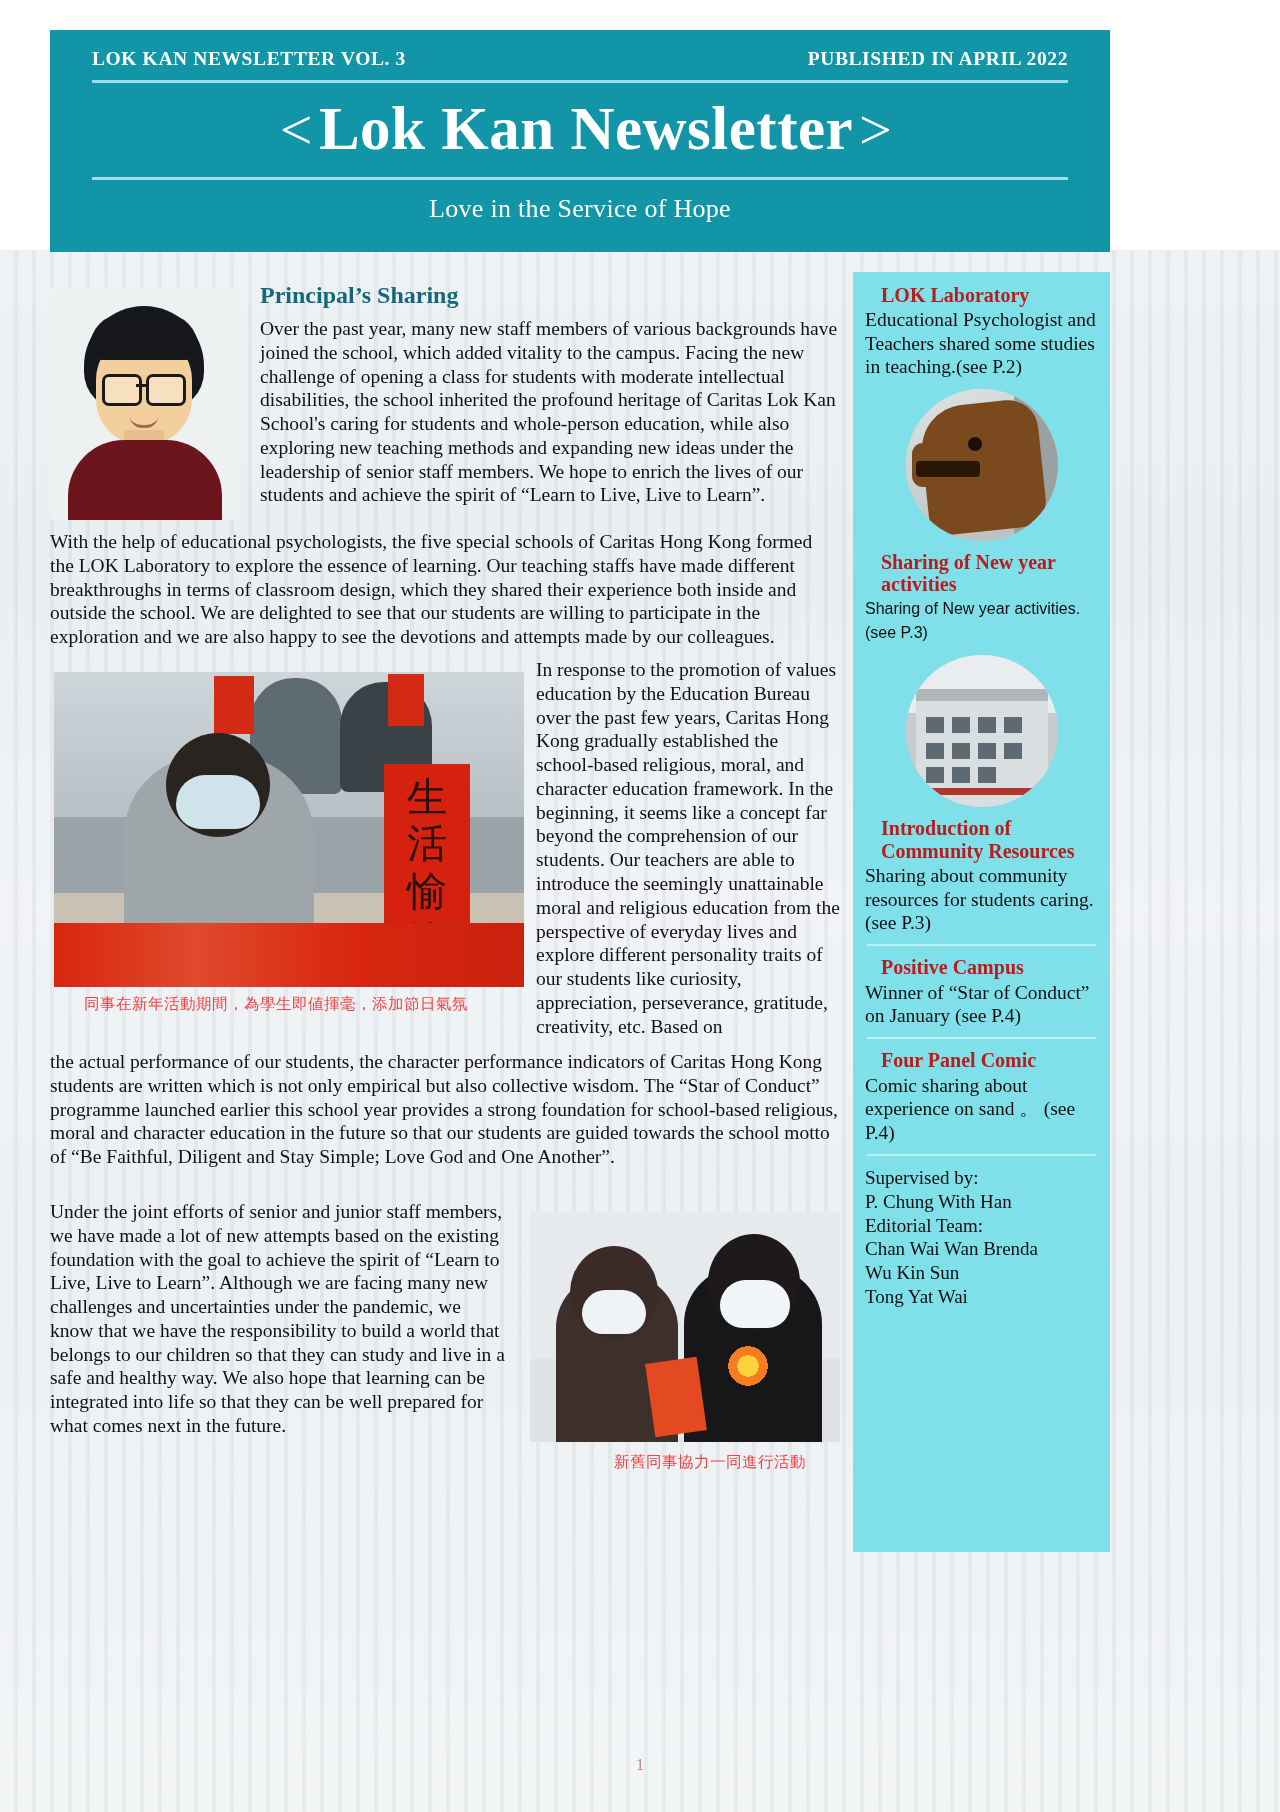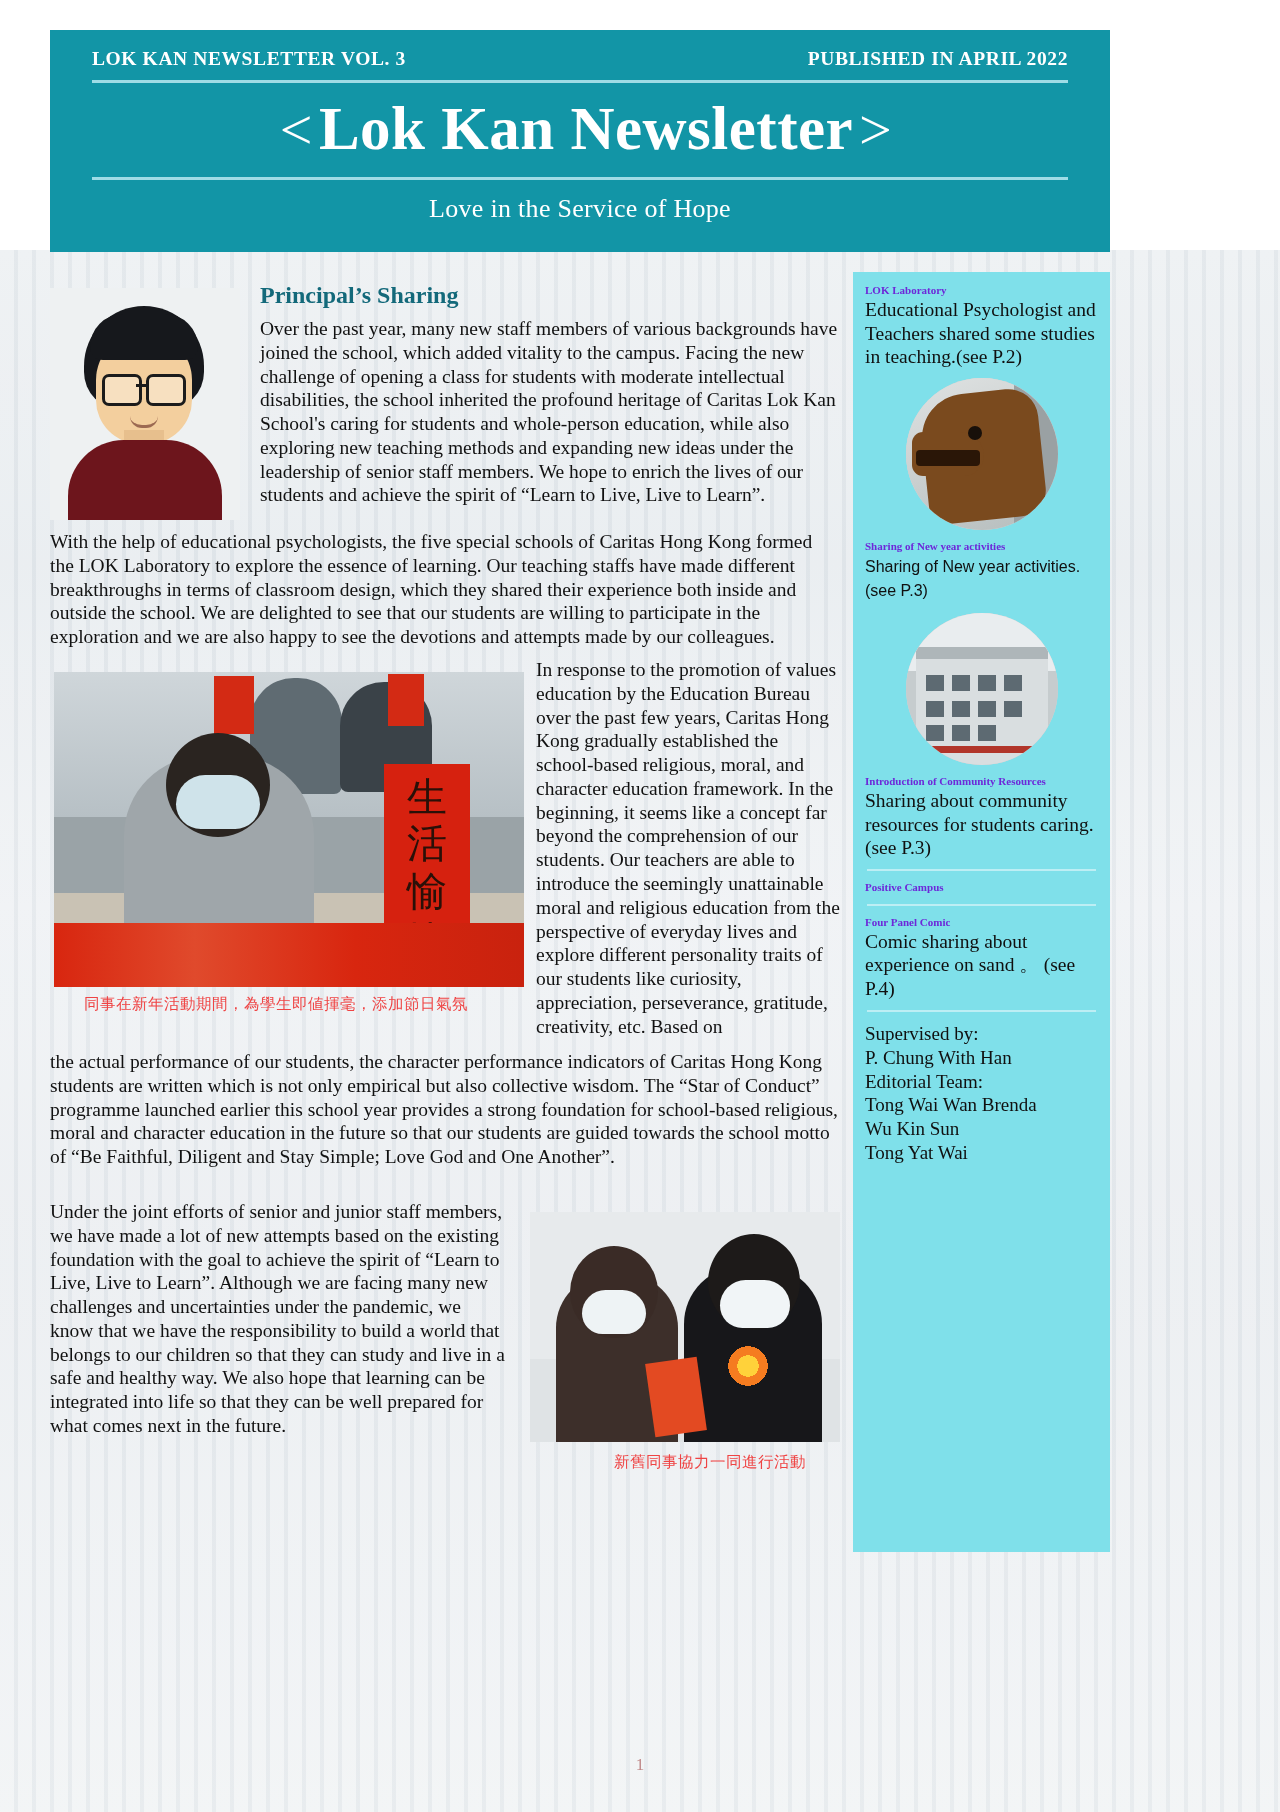--- a/index.html
+++ b/index.html
@@ -198,23 +198,23 @@
     position: absolute;
     left: 500px; top: 1180px;
     width: 320px;
     text-align: center;
   }
 
   
   .side-head {
     font-family: "Liberation Serif", serif;
     font-weight: bold;
-    font-size: 11px;
-    color: #6d28d9;
-    margin: 0 0 2px 0;
+    font-size: 20px;
+    color: #b91c1c;
+    margin: 0 0 2px 16px;
     line-height: 1.12;
   }
   .side-text {
     font-family: "Liberation Serif", serif;
     font-size: 19.5px;
     line-height: 1.2;
     color: #101010;
     margin: 0;
   }
   .side-text-sans {
@@ -449,36 +449,37 @@
 
       <div class="side-sec">
         <div class="side-head">Introduction of Community Resources</div>
         <div class="side-text">Sharing about community resources for students caring.(see P.3)</div>
       </div>
 
       <div class="side-div"></div>
 
       <div class="side-sec">
         <div class="side-head">Positive Campus</div>
+        <div class="side-text">Winner of “Star of Conduct” on January (see P.4)</div>
       </div>
 
       <div class="side-div"></div>
 
       <div class="side-sec">
         <div class="side-head">Four Panel Comic</div>
         <div class="side-text">Comic sharing about experience on sand 。 (see P.4)</div>
       </div>
 
       <div class="side-div"></div>
 
       <div class="credits">
         <div>Supervised by:</div>
         <div>P. Chung With Han</div>
         <div>Editorial Team:</div>
-        <div>Tong Wai Wan Brenda</div>
+        <div>Chan Wai Wan Brenda</div>
         <div>Wu Kin Sun</div>
         <div>Tong Yat Wai</div>
       </div>
 
     </div>
   </div>
 
   <div class="pageno">1</div>
 
 </div>

